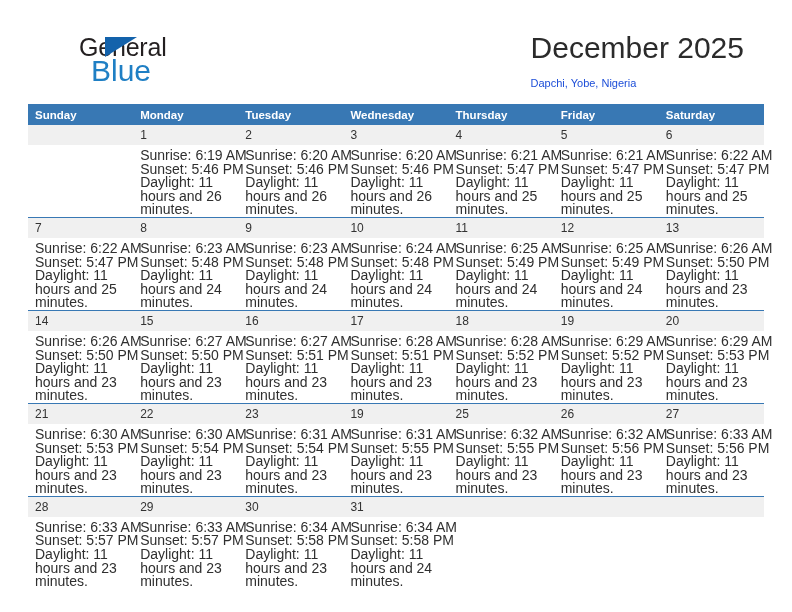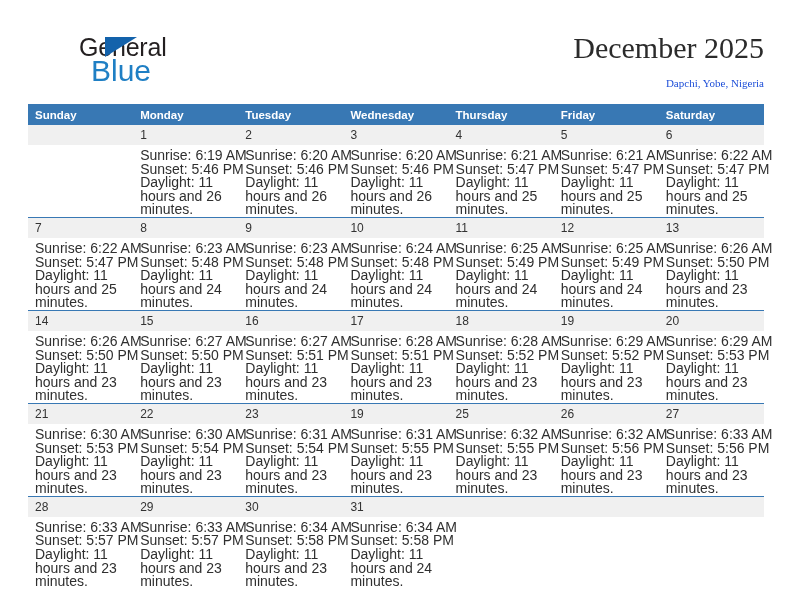--- a/index.html
+++ b/index.html
@@ -45,23 +45,21 @@
   }
   .logo-blue {
     position: absolute;
     left: 57px; top: 24px;
     font-size: 30px;
     color: #1f7fc4;
     line-height: 28px;
   }
   .title-block {
     position: absolute;
-    right: 28px; top: 30px;
-    text-align: right;
-    font-family: Liberation Serif, serif;
+    right: 48px; top: 30px;
   }
   .cal-title {
     font-size: 30px;
     color: #2b2b2b;
     line-height: 36px;
     white-space: nowrap;
     font-weight: normal;
     margin: 0;
   }
   .cal-subtitle {

